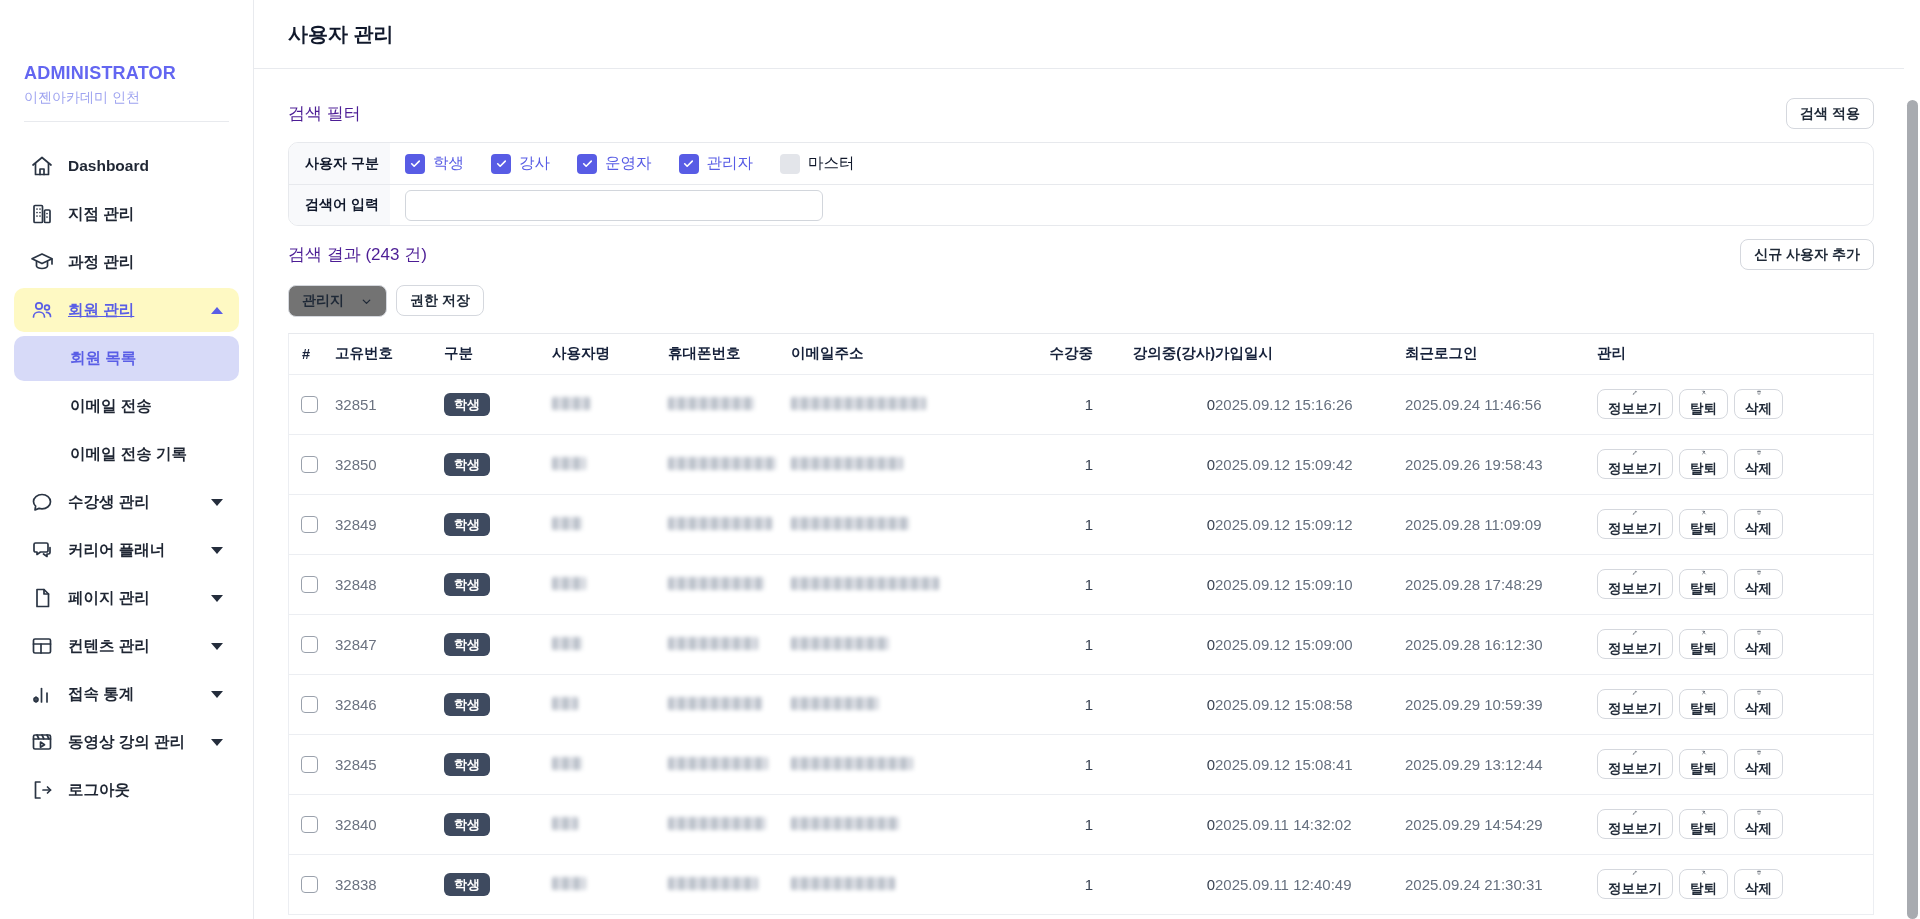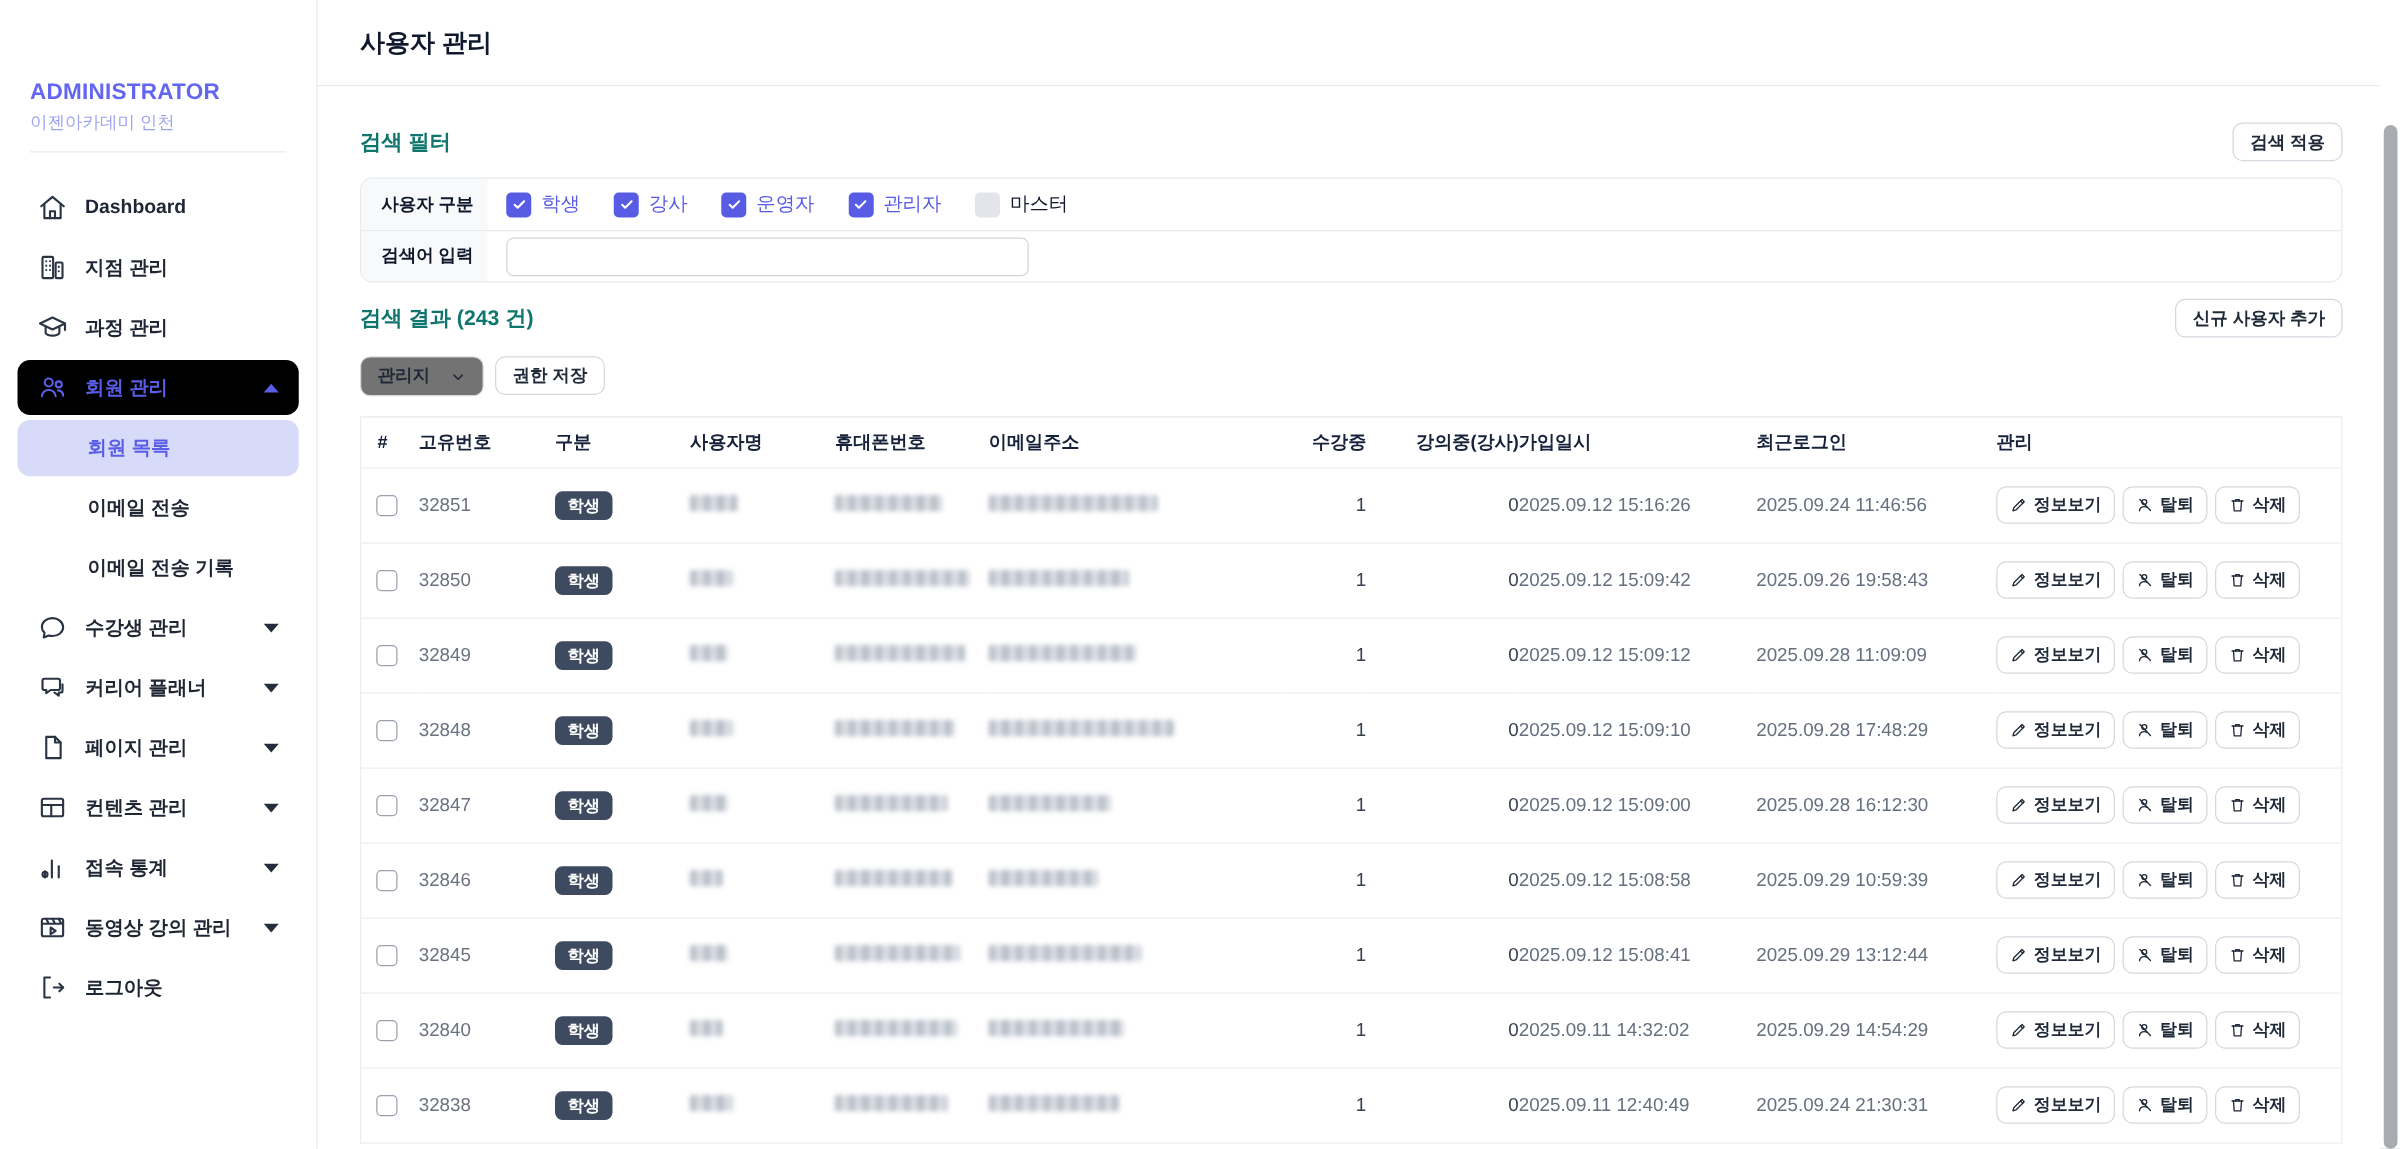--- a/index.html
+++ b/index.html
@@ -13,37 +13,37 @@
   .sb-sub { color:#9ea3f0; font-size:14px; padding:5px 10px 0; }
   .sb-divider { border:none; border-top:1px solid #e8eaee; margin:14px 10px 0; }
   .nav { margin-top:22px; }
   .nav-item { display:flex; align-items:center; gap:14px; height:44px; margin-bottom:4px;
     padding:0 12px 0 16px; border-radius:10px; cursor:pointer; color:#1f2633;
     font-size:15.5px; font-weight:700; }
   .nav-item .nav-icon { width:24px; height:24px; flex:0 0 24px; color:#2a3443; }
   .nav-item .nav-icon svg { width:24px; height:24px; display:block; fill:none;
     stroke:currentColor; stroke-width:1.7; stroke-linecap:round; stroke-linejoin:round; }
   .nav-item .nav-label { flex:1; }
-  .nav-item.active { background:#000000; color:#5a5ee6; }
+  .nav-item.active { background:#fef9c3; color:#5a5ee6;text-decoration:underline; }
   .nav-item.active .nav-icon { color:#5a5ee6; }
   .caret { width:0; height:0; margin-right:4px; }
   .caret.down { border-left:6px solid transparent; border-right:6px solid transparent; border-top:7px solid #242d3c; }
   .caret.up { border-left:6px solid transparent; border-right:6px solid transparent; border-bottom:7px solid #5a5ee6; }
   .nav-subitem { display:flex; align-items:center; height:45px; margin-bottom:3px;
     padding-left:56px; border-radius:10px; cursor:pointer; font-size:15.5px; font-weight:700; color:#1f2633; }
   .nav-subitem.active { background:#d7daf8; color:#5a5ee6; }
 
   
   .main { margin-left:254px; height:919px; position:relative; }
   .topbar { height:69px; border-bottom:1px solid #e8eaee; display:flex; align-items:center; padding-left:34px; background:#fff; }
   .page-title { font-size:20px; font-weight:700; color:#10182b; }
   .content { padding:0 46px 0 34px; }
 
   .sec-head { display:flex; align-items:center; justify-content:space-between; margin-top:29px; }
-  .sec-title { font-size:17px; font-weight:700; color:#0f766e; }
+  .sec-title { font-size:17px; font-weight:400; color:#4c1d95; }
 
   .btn { display:inline-flex; align-items:center; gap:6px; height:31px; padding:0 13px;
     background:#fff; border:1px solid #d5d8de; border-radius:8px; font-size:14px; font-weight:600;
     color:#1f2937; cursor:pointer; font-family:inherit; white-space:nowrap; }
   .btn svg { width:15px; height:15px; fill:none; stroke:#1f2937; stroke-width:1.8; stroke-linecap:round; stroke-linejoin:round; }
 
   
   .filter-box { margin-top:13px; border:1px solid #e7e9ed; border-radius:10px; overflow:hidden; }
   .f-row { display:flex; align-items:stretch; height:41px; }
   .f-row + .f-row { border-top:1px solid #e7e9ed; }
@@ -72,21 +72,21 @@
   td { height:60px; border-top:1px solid #eceef2; font-size:15px; color:#374151; padding:0; vertical-align:middle; }
   td.id { color:#6b7280; }
   td.date { color:#66707f; }
   .row-check { width:17px; height:17px; border:1.5px solid #9aa1ac; border-radius:4px; background:#fff; margin-left:12px; cursor:pointer; }
   th.first { padding-left:13px; }
   .badge { display:inline-block; background:#3e4a5f; color:#fff; font-size:13px; font-weight:600;
     padding:5px 10px; border-radius:6px; line-height:1; }
   .masked { display:inline-block; height:13px; border-radius:2px;
     background:repeating-linear-gradient(90deg,#b7bdc7 0 5px,#dadde3 5px 11px); filter:blur(2.2px); }
   .actions { display:flex; gap:6px; align-items:center; }
-  .btn.small { height:30px; padding:0 10px; font-size:13.5px; gap:5px; }
+  .btn.small { height:30px; padding:0 10px; font-size:13.5px; gap:5px;flex-direction:column; }
   .btn.small svg { width:14px; height:14px; }
 
   
   .scrollbar-track { position:fixed; right:0; top:0; bottom:0; width:16px; background:#fff; z-index:9; }
   .scrollbar-thumb { position:absolute; right:2px; top:100px; width:11px; height:819px; border-radius:6px; background:#a8abb0; }
 
   .hidden-defs { position:absolute; width:0; height:0; overflow:hidden; }
 </style>
 </head>
 <body>

